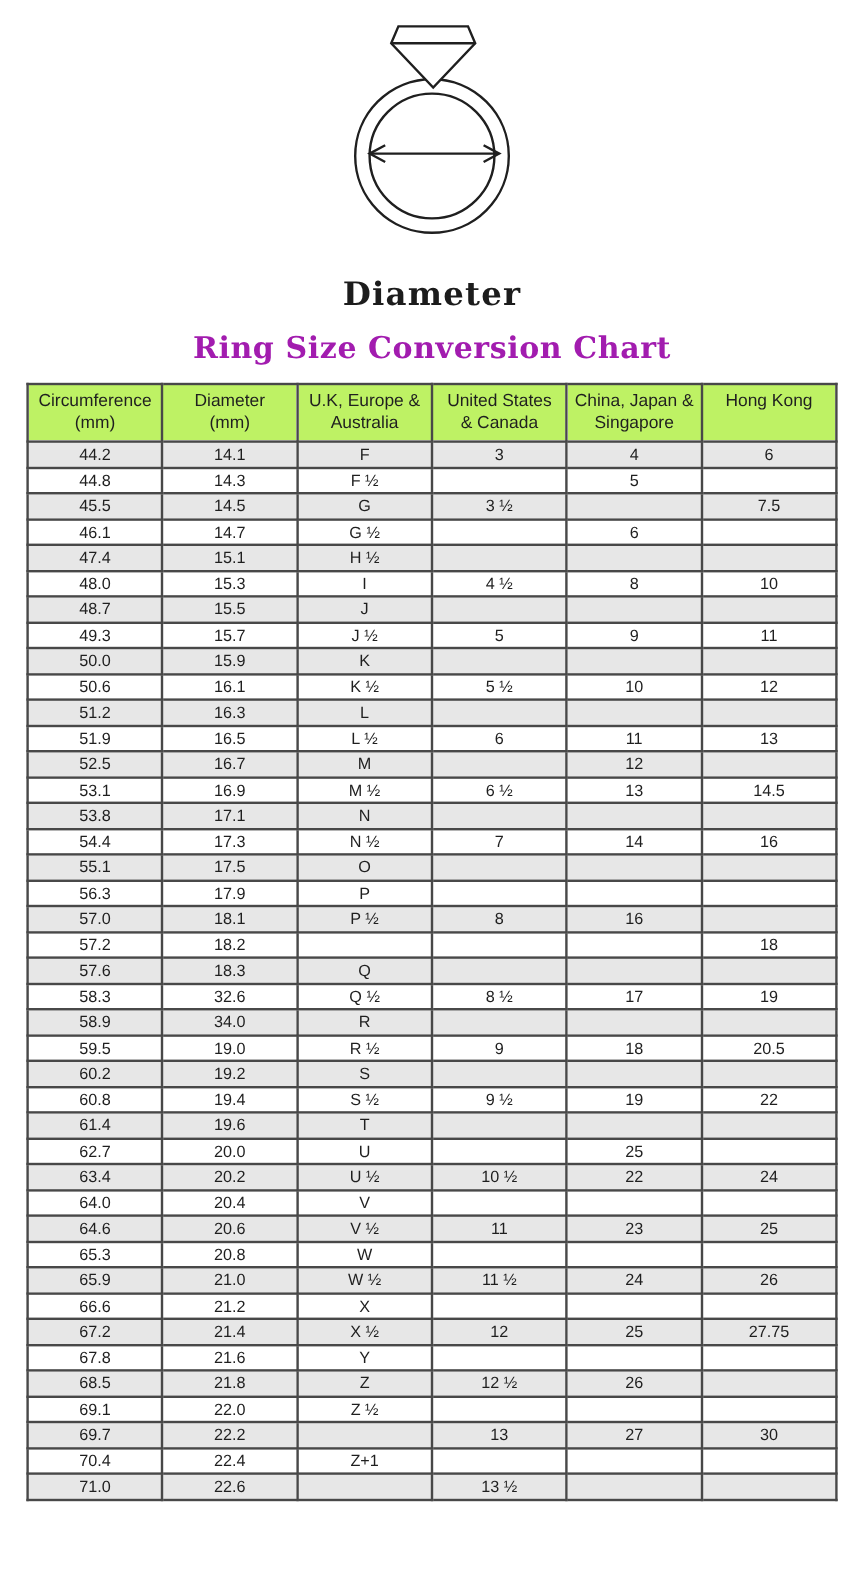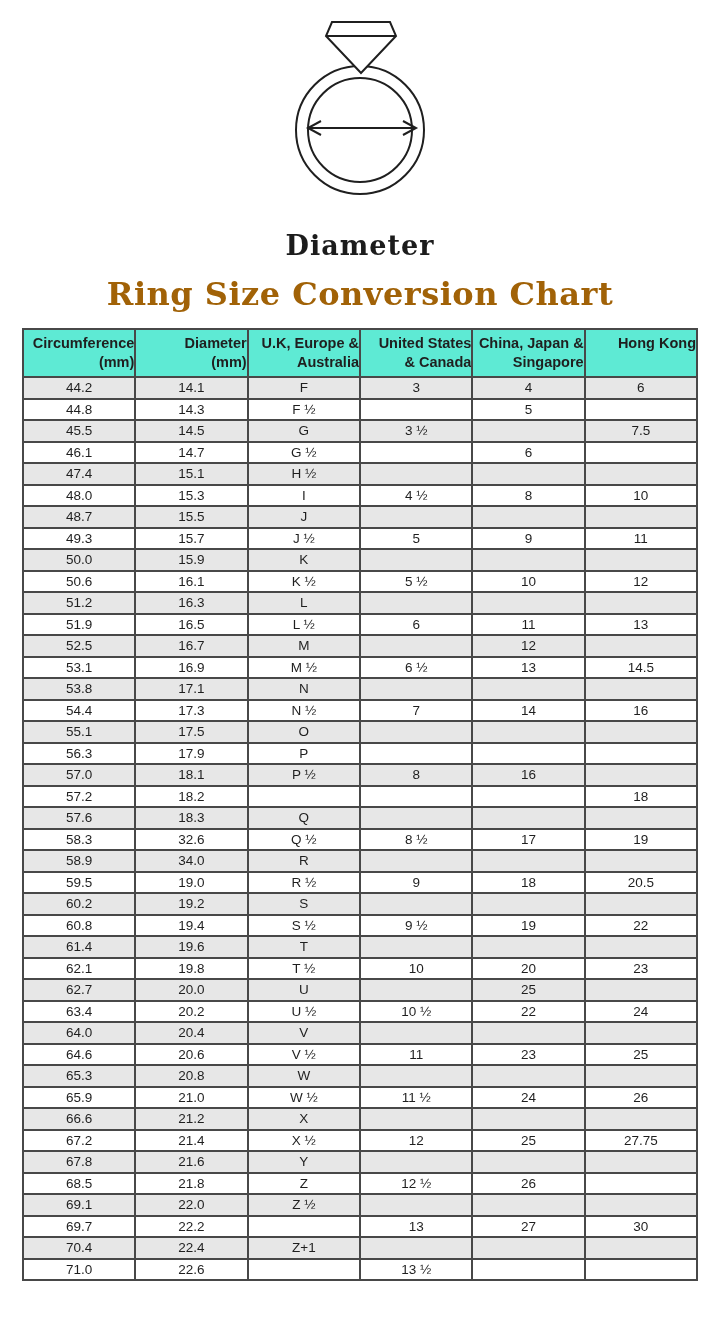--- a/index.html
+++ b/index.html
@@ -25,47 +25,46 @@
     font-weight:bold;
     font-size:27px;
     letter-spacing:1px;
     text-align:center;
     margin-top:22px;
     color:#1c1c1c;
   }
   .page-title{
     font-family:"DejaVu Serif",serif;
     font-weight:bold;
-    font-size:32px;
+    font-size:25px;
     letter-spacing:0.5px;
     text-align:center;
     margin:14px 0 15px 0;
-    color:#a16207;
+    color:#a21caf;
   }
   table.size-table{
     border-collapse:collapse;
     table-layout:fixed;
     width:676px;
     margin:0 auto;
     background:#ffffff;
   }
   .size-table th, .size-table td{
     border:2px solid var(--border);
     text-align:center;
     vertical-align:middle;
     overflow:hidden;
     white-space:nowrap;
   }
   .size-table th{
-    font-weight:bold;
+    font-weight:normal;
     font-size:14.5px;
     line-height:19px;
     padding:4px 0;
-    background:#5eead4;
-    text-align:right;
+    background:#bef264;
   }
   .size-table td{
     font-size:13.5px;
     line-height:19.5px;
     height:19.5px;
     padding:0;
   }
   .size-table tbody tr:nth-child(odd) td{background:var(--row-shaded);}
   .size-table tbody tr:nth-child(even) td{background:var(--row-plain);}
 </style>
@@ -330,28 +329,20 @@
       </tr>
       <tr>
         <td>61.4</td>
         <td>19.6</td>
         <td>T</td>
         <td></td>
         <td></td>
         <td></td>
       </tr>
       <tr>
-        <td>62.1</td>
-        <td>19.8</td>
-        <td>T ½</td>
-        <td>10</td>
-        <td>20</td>
-        <td>23</td>
-      </tr>
-      <tr>
         <td>62.7</td>
         <td>20.0</td>
         <td>U</td>
         <td></td>
         <td>25</td>
         <td></td>
       </tr>
       <tr>
         <td>63.4</td>
         <td>20.2</td>

